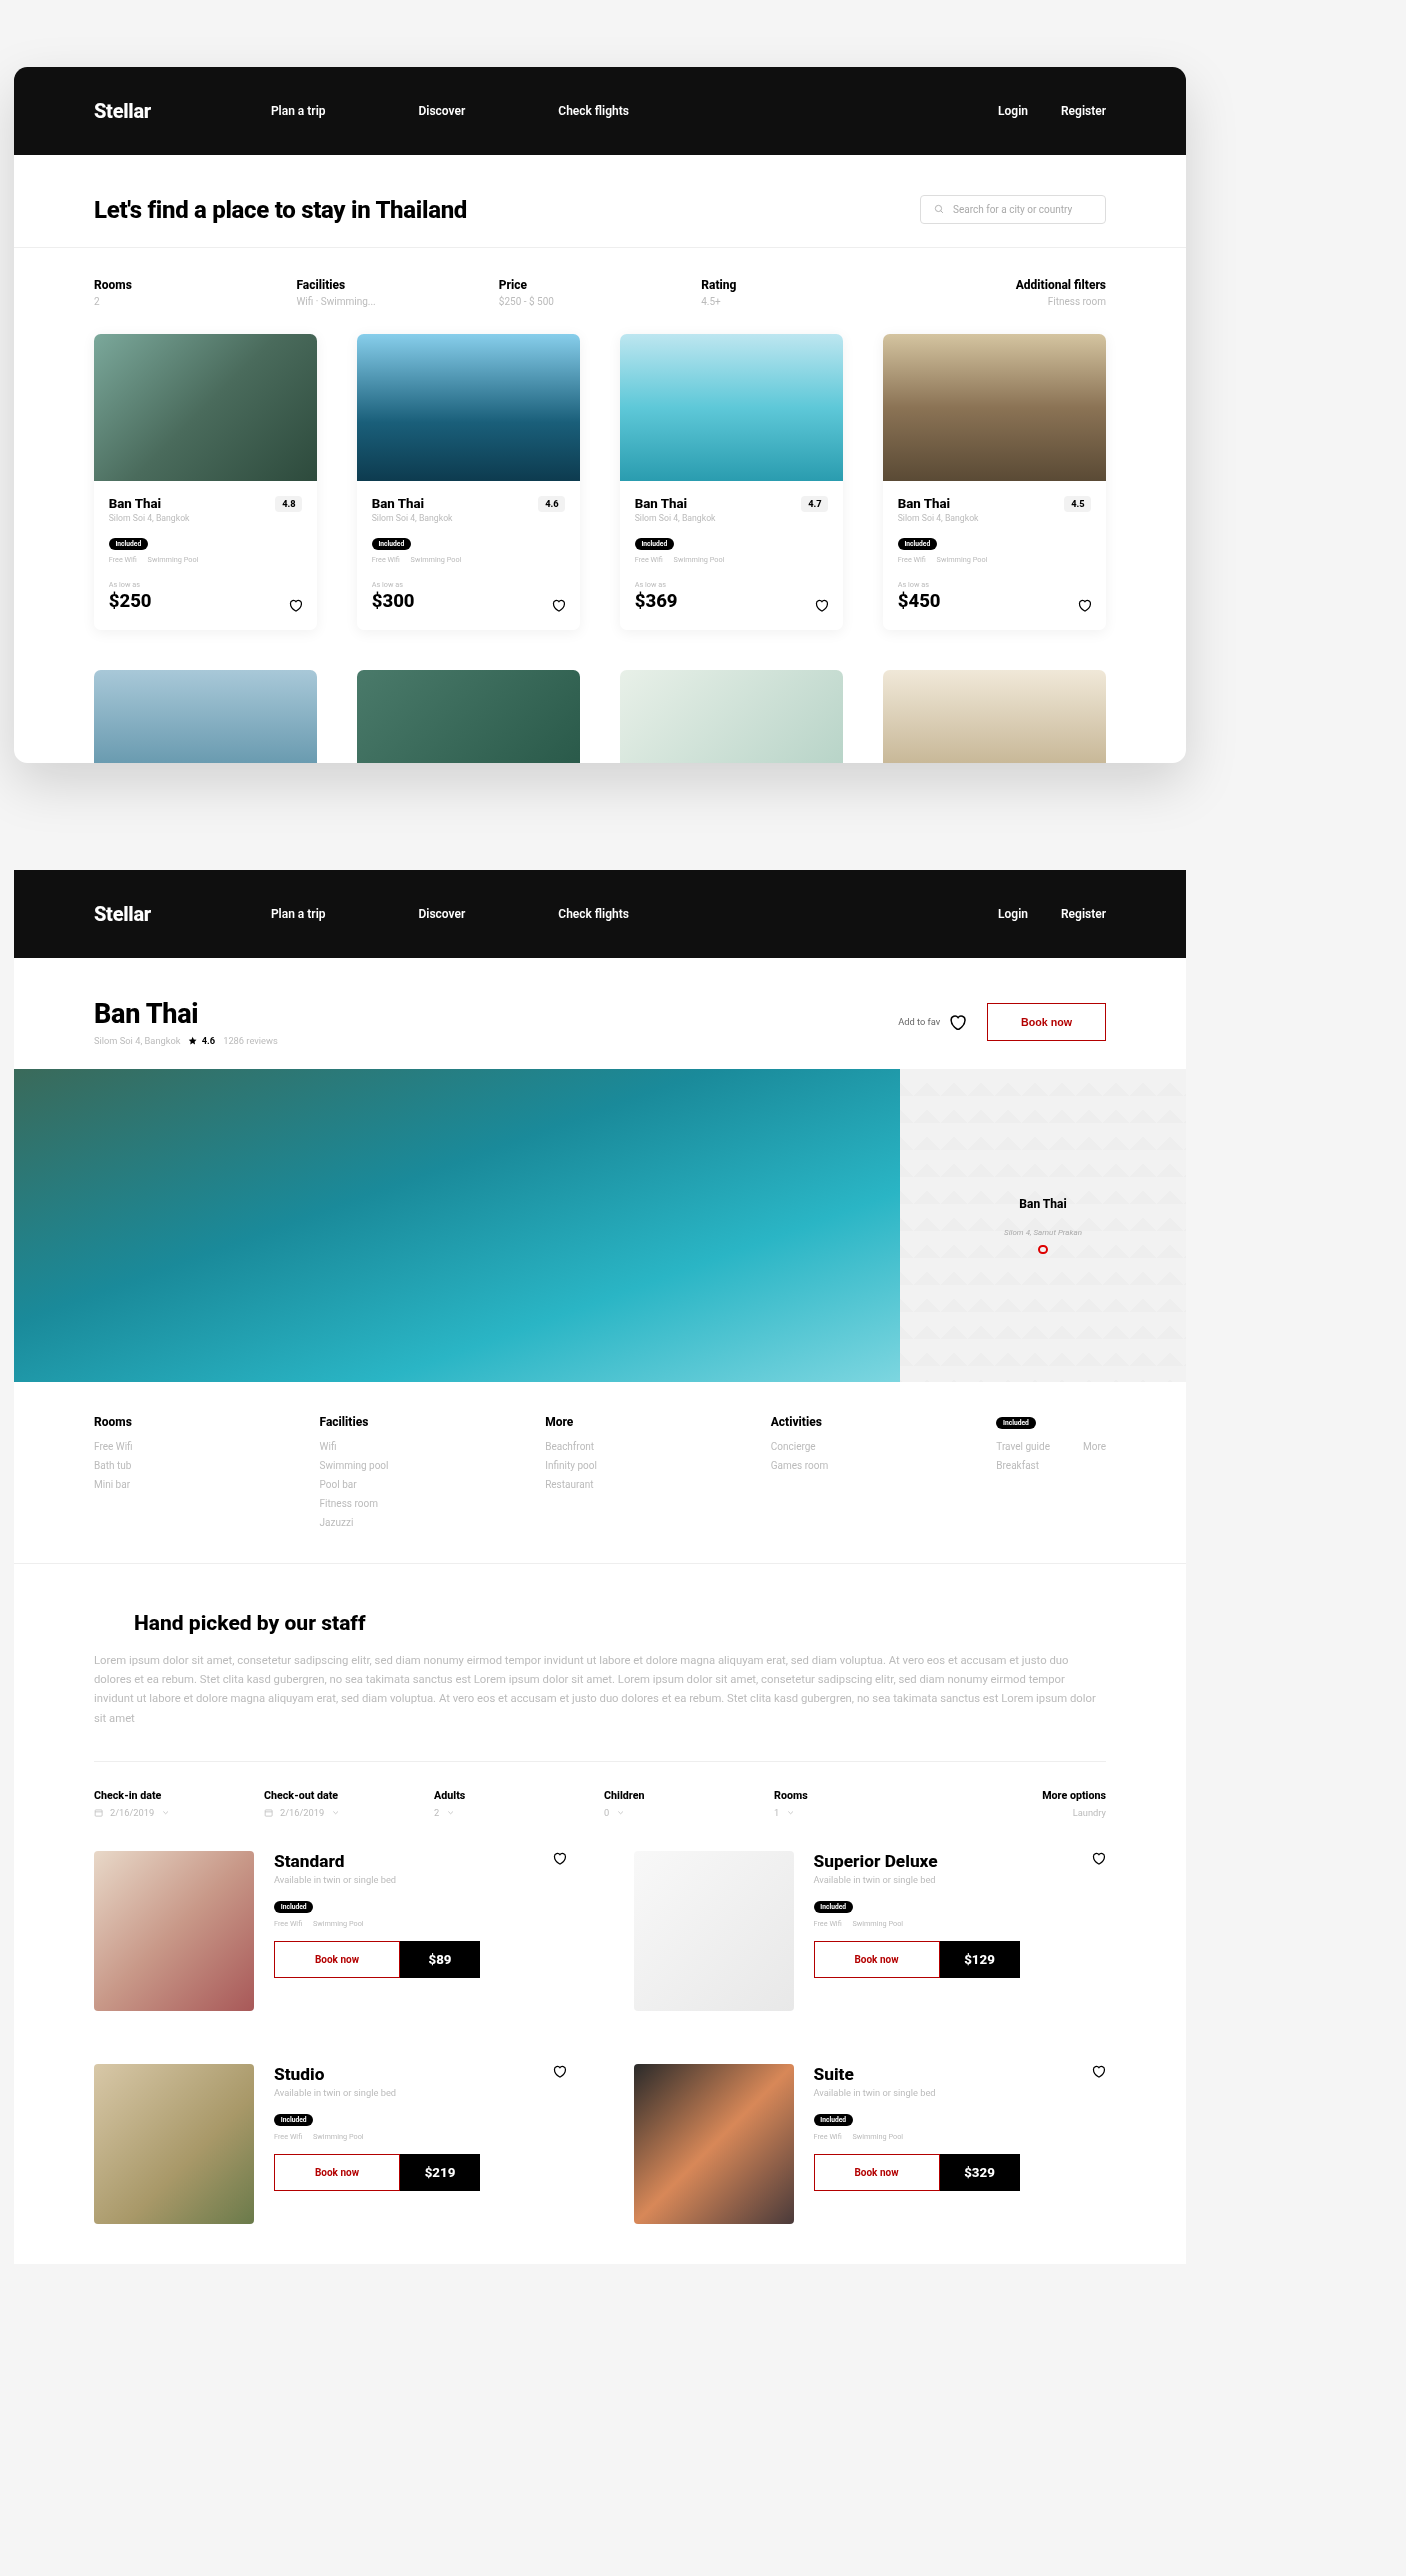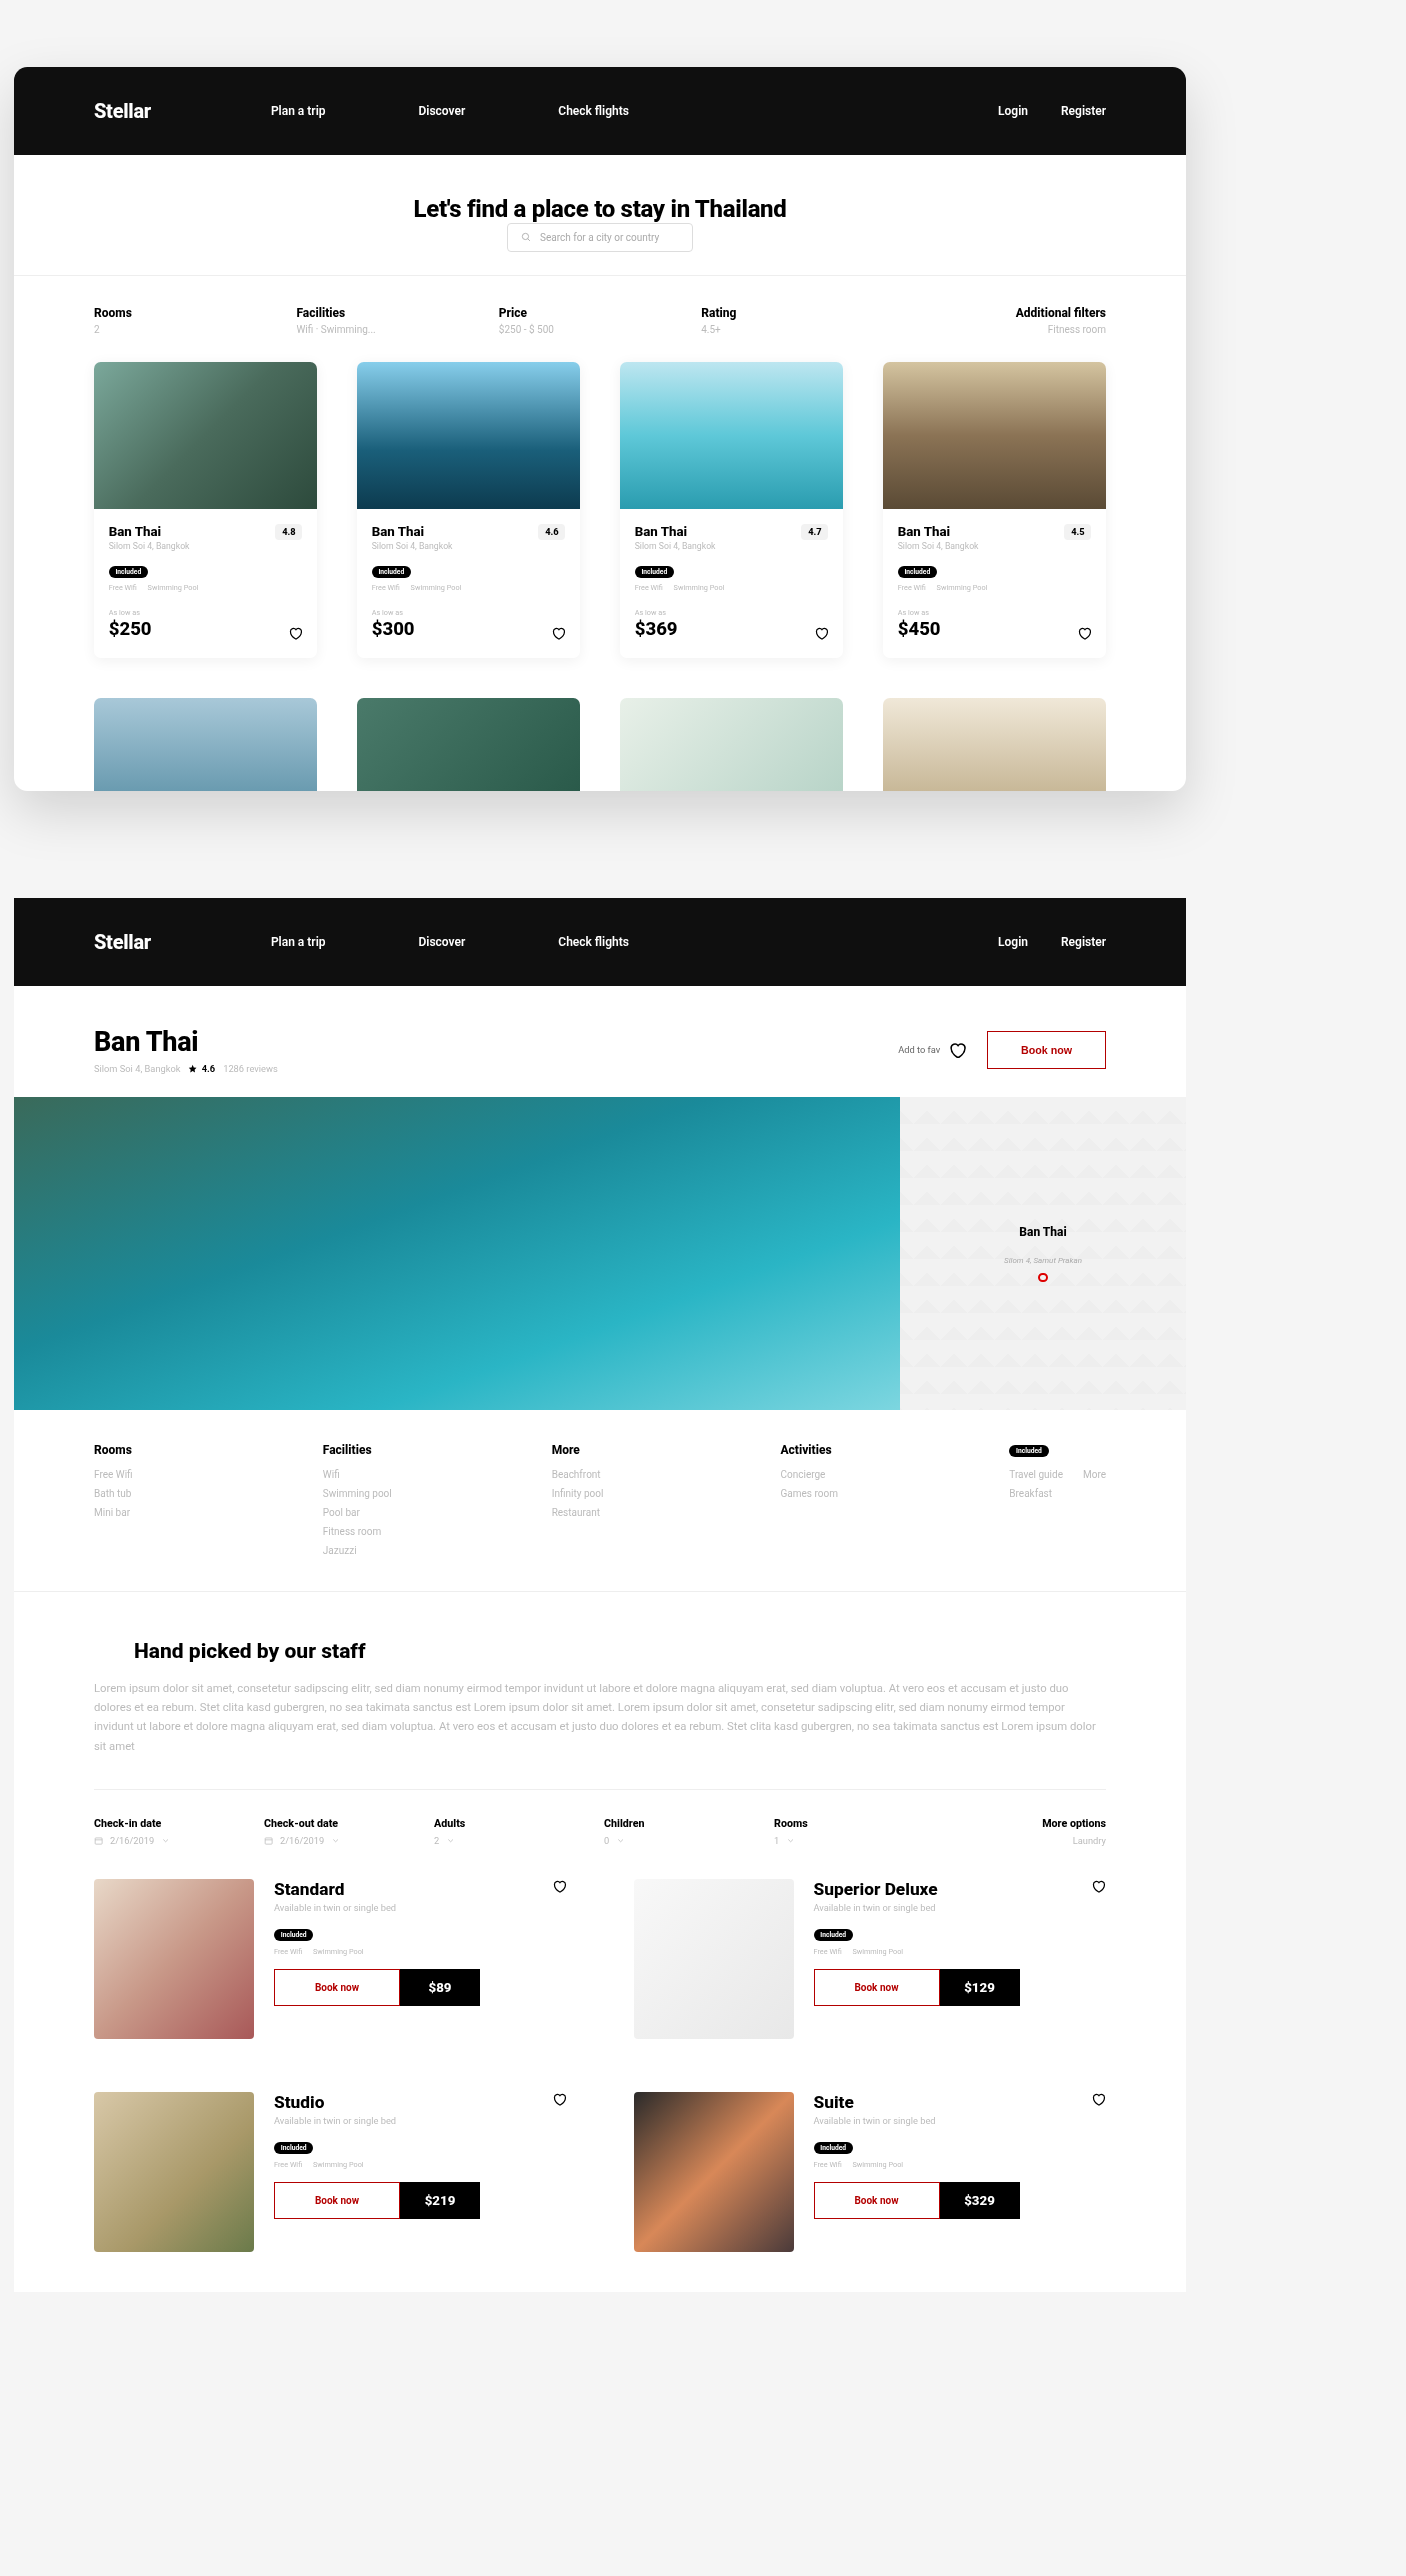--- a/index.html
+++ b/index.html
@@ -11,21 +11,21 @@
 
 
 .nav { background: #0f0f0f; color: #fff; display: flex; align-items: center; padding: 0 80px; height: 88px; }
 .logo { font-weight: 800; font-size: 20px; letter-spacing: -0.3px; }
 .nav-links { display: flex; gap: 93px; margin-left: 120px; font-size: 12px; font-weight: 600; }
 .nav-links span { cursor: pointer; }
 .nav-right { margin-left: auto; display: flex; gap: 33px; font-size: 12px; font-weight: 600; }
 .nav-right span { cursor: pointer; }
 
 
-.page-head { padding: 40px 80px 23px 80px; display: flex; align-items: center; justify-content: space-between; border-bottom: 0.7px solid #eee; margin: 0 0 16.6px 0; flex-direction: column; }
+.page-head { padding: 40px 80px 23px 80px; display: flex; align-items: center; justify-content: space-between; border-bottom: 0.7px solid #eee; margin: 0 0 16.6px 0; }
 .page-title { font-size: 24px; font-weight: 800; letter-spacing: -0.3px; }
 .search-field { display: flex; align-items: center; gap: 8px; border: 0.7px solid #ddd; border-radius: 4px; padding: 8px 13.3px; min-width: 186px; color: #aaa; font-size: 10px; }
 .search-field svg { width: 10.7px; height: 10.7px; flex: none; }
 
 .filters { display: flex; padding: 13.3px 80px 27px 80px; gap: 0; }
 .filter-col { flex: 1; }
 .filter-col .lbl { font-weight: 800; font-size: 12px; margin-bottom: 4px; }
 .filter-col .val { color: #bbb; font-size: 10px; }
 .filter-right { text-align: right; }
 
@@ -70,21 +70,21 @@
 .map-label .nm { font-weight: 800; font-size: 12px; }
 .map-label .addr { color: #aaa; font-size: 8px; margin-top: 17px; font-style: italic; }
 .map-pin { width: 9.3px; height: 9.3px; border: 2px solid #d00; border-radius: 50%; margin: 8px auto 0 auto; }
 
 .amenities { display: flex; padding: 33px 80px 27px 80px; border-bottom: 0.7px solid #eee; }
 .am-col { flex: 1; }
 .am-col .hdr { font-weight: 800; font-size: 12px; margin-bottom: 12px; }
 .am-col .itm { color: #bbb; font-size: 10px; margin-bottom: 8px; }
 .am-right { text-align: left; max-width: 120px; margin-left: auto; }
 .am-right .badge { margin-bottom: 12px; }
-.am-right .row { display: flex; gap: 20px; color: #bbb; font-size: 10px; margin-bottom: 8px; }
+.am-right .row { display: flex; gap: 33px; color: #bbb; font-size: 10px; margin-bottom: 8px; }
 
 .handpicked { padding: 47px 80px 33px 80px; display: flex; gap: 67px; }
 .hp-left { flex: 1; }
 .hp-title { font-weight: 800; font-size: 21px; margin-bottom: 16px; padding-left: 40px; }
 .hp-desc { color: #bbb; font-size: 11.3px; line-height: 1.7; }
 .hp-right { width: 186px; }
 .hp-feat { display: flex; align-items: center; justify-content: flex-end; gap: 12px; margin-bottom: 20px; color: #bbb; font-size: 10px; }
 .hp-feat .ico { width: 16px; height: 16px; background: #000; border-radius: 50%; display: flex; align-items: center; justify-content: center; }
 .hp-feat .ico svg, .hp-feat .ico span { color: #fff; font-size: 8.7px; font-weight: 800; }
 

